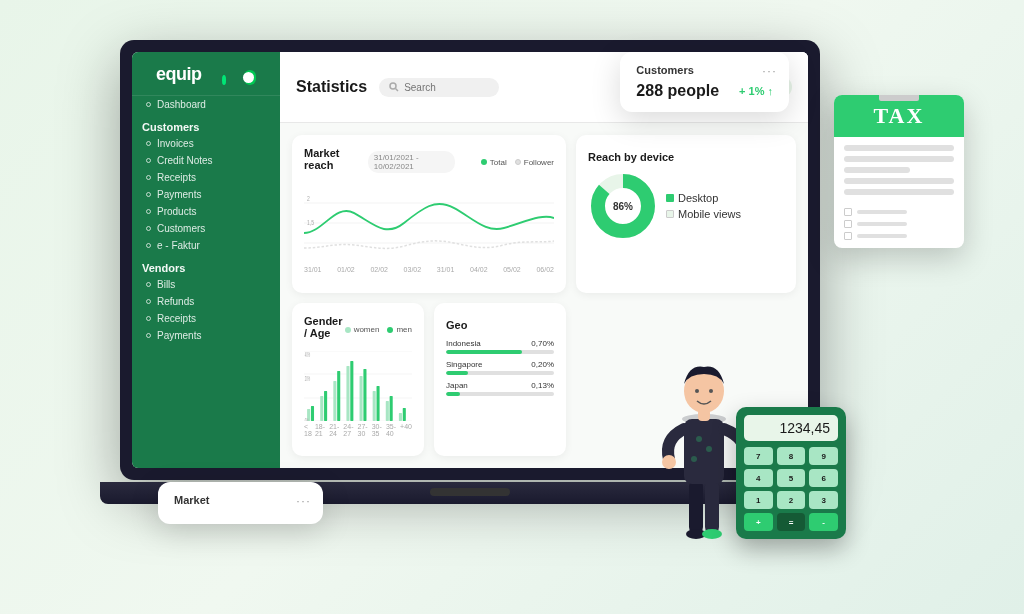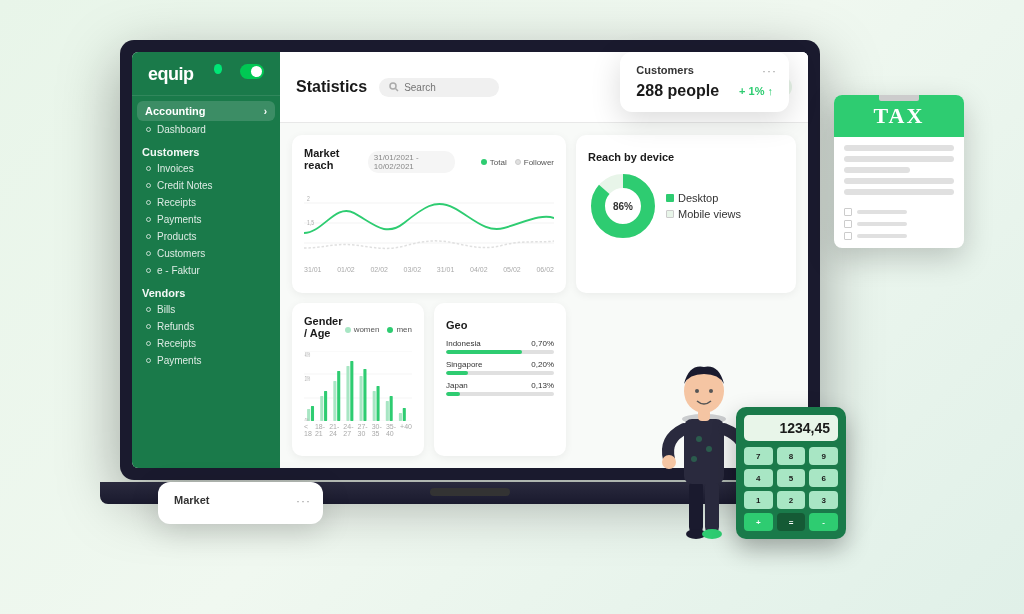--- a/index.html
+++ b/index.html
@@ -79,23 +79,23 @@
       width: 148px;
       min-width: 148px;
       background: #1a7a4a;
       height: 100%;
       display: flex;
       flex-direction: column;
       overflow: hidden;
     }
 
     .sidebar-logo {
-      padding: 12px 16px 10px;
-      display: flex;
-      align-items: flex-start;
+      padding: 12px 24px 10px;
+      display: flex;
+      align-items: flex-end;
       gap: 18px;
       border-bottom: 1px solid rgba(255,255,255,0.1);
     }
 
     .logo-text {
       color: white;
       font-size: 18px;
       font-weight: 700;
       letter-spacing: -0.5px;
     }
@@ -541,21 +541,21 @@
     .calc-screen {
       background: #e8f5e9;
       border-radius: 5px;
       padding: 5px 8px;
       text-align: right;
       margin-bottom: 6px;
     }
 
     .calc-screen-value {
       font-size: 14px;
-      font-weight: 700;
+      font-weight: 400;
       color: #1a1a1a;
     }
 
     .calc-buttons {
       display: grid;
       grid-template-columns: repeat(3, 1fr);
       gap: 4px;
     }
 
     .calc-btn {
@@ -608,24 +608,20 @@
     <div class="laptop-screen-frame">
       <div class="laptop-screen">
 
         <div class="sidebar">
           <div class="sidebar-logo">
             <span class="logo-text">equip</span>
             <div class="logo-circle"></div>
             <div class="toggle-btn"></div>
           </div>
 
-          <div class="sidebar-section-active">
-            <span>Accounting</span>
-            <span class="chevron">›</span>
-          </div>
 
           <div class="sidebar-item">
             <div class="dot"></div>
             <span>Dashboard</span>
           </div>
 
           <div class="sidebar-group-label">Customers</div>
 
           <div class="sidebar-item">
             <div class="dot"></div>

